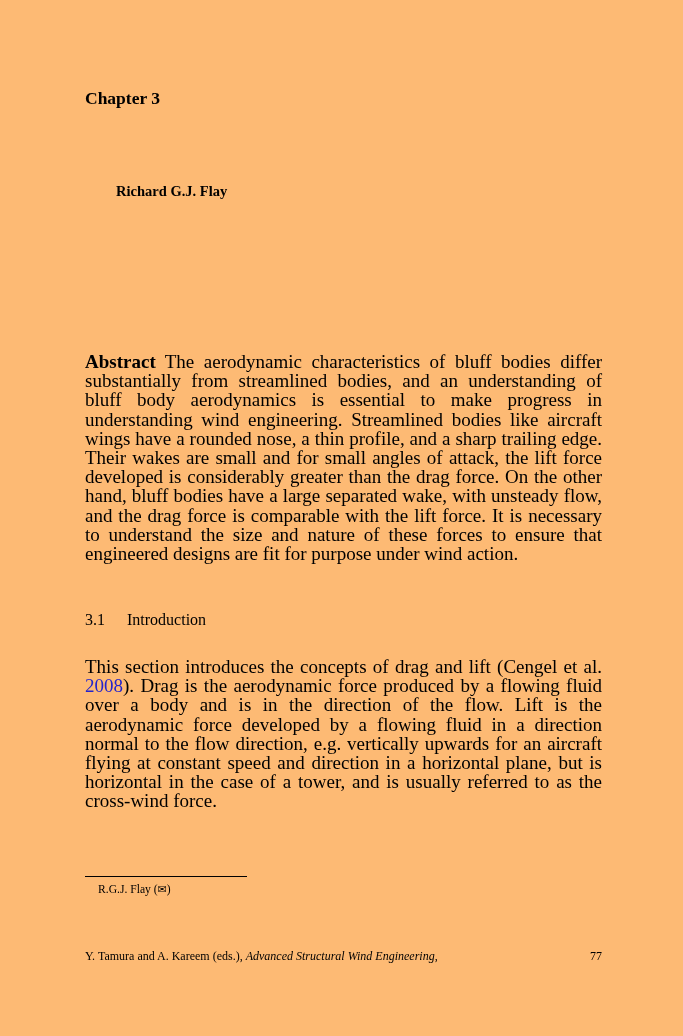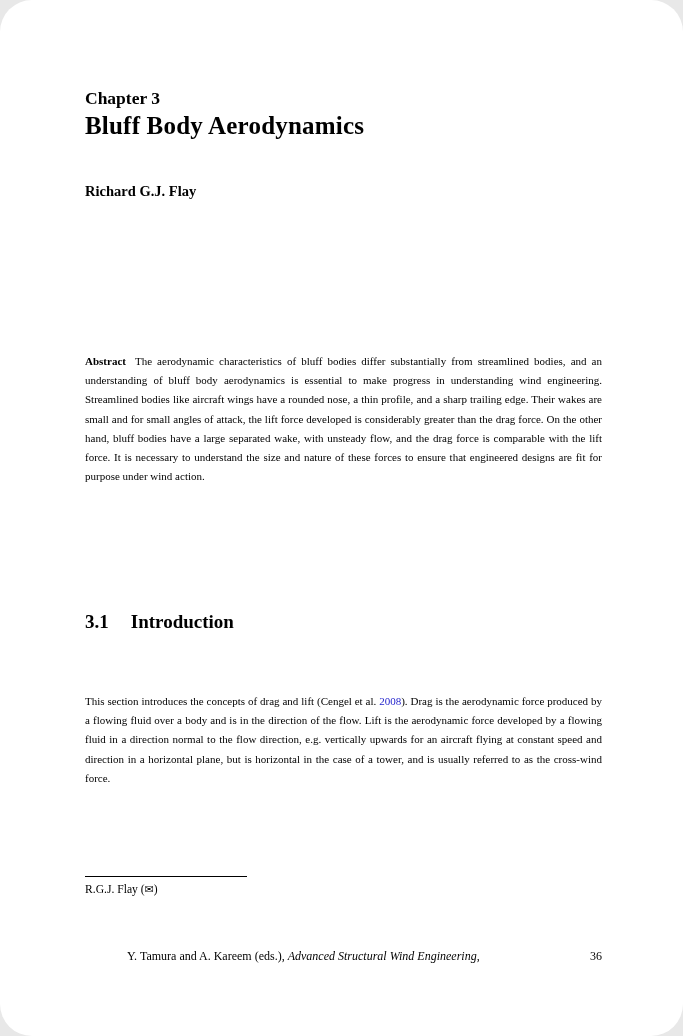--- a/index.html
+++ b/index.html
@@ -1,25 +1,24 @@
 <!DOCTYPE html>
 <html><head>
 <meta charset="utf-8">
 <style>
   html, body { margin: 0; padding: 0; background: #e8e8e8; }
   .page {
     position: relative;
     width: 683px;
     height: 1036px;
-    background: #ffffff;
+    background: #fdba74;
     color: #000000;
     font-family: "Liberation Serif", serif;
     margin: 0 auto;
     overflow: hidden;
-    border-radius: 32px;
   }
   .col { position: absolute; left: 85px; width: 517px; }
 
   .chapter-label {
     font-size: 17.5px;
     font-weight: bold;
     line-height: 1.2;
   }
   .chapter-title {
     font-size: 25px;
@@ -27,95 +26,95 @@
     line-height: 1.15;
     margin-top: 3px;
     letter-spacing: 0.2px;
   }
   .author {
     font-size: 14.5px;
     font-weight: bold;
   }
 
   .body-par {
-    font-size: 11px;
+    font-size: 19px;
     line-height: 19.2px;
     text-align: justify;
   }
   .body-par .lead-label {
     font-weight: bold;
     padding-right: 9px;
   }
 
   .section-heading {
-    font-size: 19px;
-    font-weight: bold;
+    font-size: 16px;
+    font-weight: normal;
   }
   .section-heading .sec-num { display: inline-block; margin-right: 22px; }
 
   a.ref-link, a.email-link { text-decoration: none; }
 
   .footnote-rule {
     position: absolute;
     left: 85px;
     top: 876px;
     width: 162px;
     height: 0;
     border-top: 1.5px solid #000;
   }
   .footnote {
     top: 882px;
     font-size: 11.6px;
     line-height: 15.8px;
+    margin-left: 13px;
   }
   .envelope { font-size: 11px; }
 
   .footer {
     top: 948px;
     font-size: 12px;
     line-height: 16.2px;
   }
-  .footer-row { display: flex; justify-content: space-between; align-items: flex-end; margin-left: 42px; }
+  .footer-row { display: flex; justify-content: space-between; align-items: flex-end; }
   .footer-left { flex: 1 1 auto; }
   .footer-page { flex: 0 0 auto; padding-left: 20px; }
   .italic { font-style: italic; }
 </style>
 </head>
 <body>
 
 <div class="page">
 
   <div class="col" style="top: 88px;">
     <div class="chapter-label">Chapter 3</div>
-    <div class="chapter-title">Bluff Body Aerodynamics</div>
   </div>
 
-  <div class="col author" style="top: 183px;">Richard G.J. Flay</div>
+  <div class="col author" style="top: 183px; margin-left: 31px;">Richard G.J. Flay</div>
 
   <div class="col body-par" style="top: 352px;">
     <span class="lead-label">Abstract</span><span>The aerodynamic characteristics of bluff bodies differ substantially from streamlined bodies, and an understanding of bluff body aerodynamics is essential to make progress in understanding wind engineering. Streamlined bodies like aircraft wings have a rounded nose, a thin profile, and a sharp trailing edge. Their wakes are small and for small angles of attack, the lift force developed is considerably greater than the drag force. On the other hand, bluff bodies have a large separated wake, with unsteady flow, and the drag force is comparable with the lift force. It is necessary to understand the size and nature of these forces to ensure that engineered designs are fit for purpose under wind action.</span>
   </div>
 
 
   <div class="col section-heading" style="top: 611px;">
     <span class="sec-num">3.1</span><span>Introduction</span>
   </div>
 
-  <div class="col body-par" style="top: 692px;">
+  <div class="col body-par" style="top: 657px;">
     <span>This section introduces the concepts of drag and lift (Cengel et al. </span><a href="#" class="ref-link" style="color: rgb(35, 35, 204);">2008</a><span>). Drag is the aerodynamic force produced by a flowing fluid over a body and is in the direction of the flow. Lift is the aerodynamic force developed by a flowing fluid in a direction normal to the flow direction, e.g. vertically upwards for an aircraft flying at constant speed and direction in a horizontal plane, but is horizontal in the case of a tower, and is usually referred to as the cross-wind force.</span>
   </div>
 
   <div class="footnote-rule"></div>
 
   <div class="col footnote">
     <div><span>R.G.J. Flay (</span><span class="envelope">✉</span><span>)</span></div>
   </div>
 
   <div class="col footer">
     <div class="footer-row">
       <div class="footer-left">
         <span>Y. Tamura and A. Kareem (eds.), </span><span class="italic">Advanced Structural Wind Engineering</span><span>,</span>
       </div>
-      <div class="footer-page">36</div>
+      <div class="footer-page">77</div>
     </div>
   </div>
 
 </div>
 
 </body></html>

